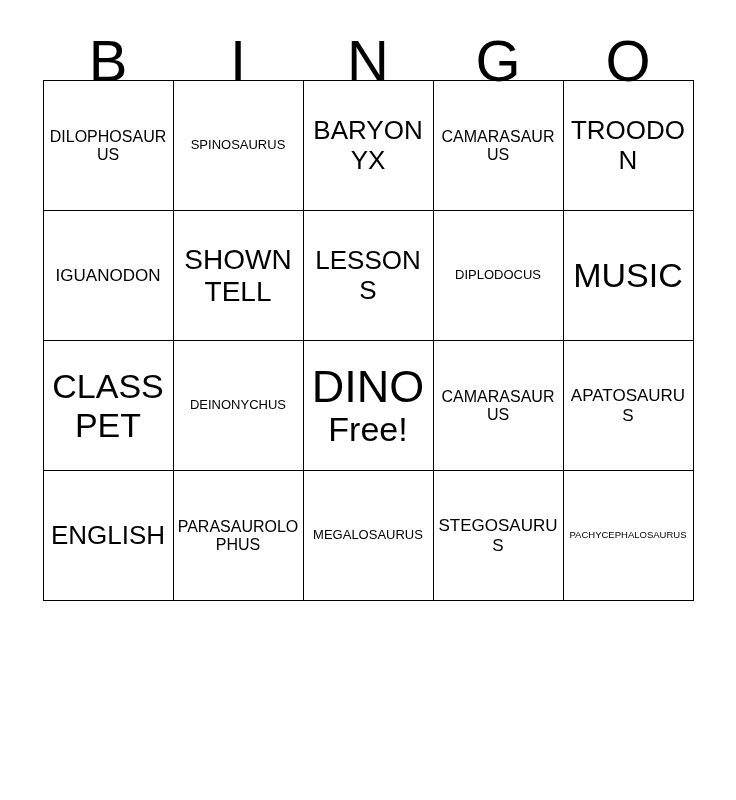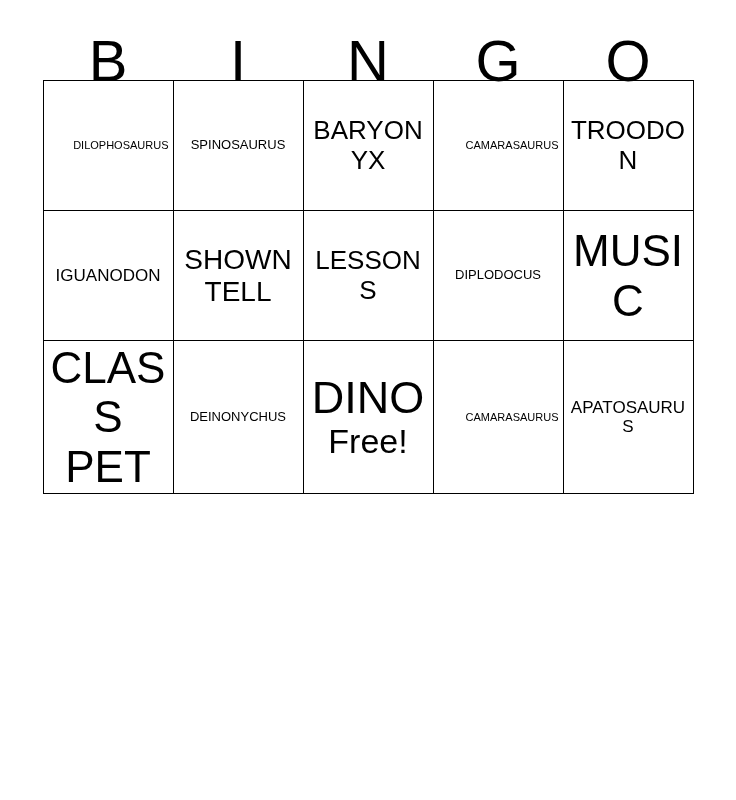--- a/index.html
+++ b/index.html
@@ -52,26 +52,26 @@
     padding: 2px 4px;
     box-sizing: border-box;
     overflow: hidden;
     word-wrap: break-word;
   }
   .cell-text {
     display: block;
     line-height: 1.12;
   }
   
-  .fs-xxl { font-size: 44px; }
+  .fs-xxl { font-size: 34px; }
   .fs-xl  { font-size: 28px; }
   .fs-l   { font-size: 26px; }
   .fs-m   { font-size: 17px; }
   .fs-s   { font-size: 13px; }
-  .fs-xs  { font-size: 11px; text-align: right; }
+  .fs-xs  { font-size: 16px; }
   .fs-xxs { font-size: 9.5px; }
   .free-cell .line1 { font-size: 45px; line-height: 1.08; }
   .free-cell .line2 { font-size: 34px; line-height: 1.08; }
 </style>
 </head>
 <body>
 
 <div class="card">
 
   <div class="header-row">
@@ -129,16 +129,33 @@
           <span class="cell-text line1">DINO</span>
           <span class="cell-text line2">Free!</span>
         </td>
         <td>
             <span class="cell-text fs-xs">CAMARASAURUS</span>
           </td>
         <td>
             <span class="cell-text fs-m">APATOSAURUS</span>
           </td>
       </tr>
+      <tr>
+        <td>
+            <span class="cell-text fs-l">ENGLISH</span>
+          </td>
+        <td>
+            <span class="cell-text fs-xs">PARASAUROLOPHUS</span>
+          </td>
+        <td>
+            <span class="cell-text fs-s">MEGALOSAURUS</span>
+          </td>
+        <td>
+            <span class="cell-text fs-m">STEGOSAURUS</span>
+          </td>
+        <td>
+            <span class="cell-text fs-xxs">PACHYCEPHALOSAURUS</span>
+          </td>
+      </tr>
     </tbody>
   </table>
 
 </div>
 
 </body></html>

